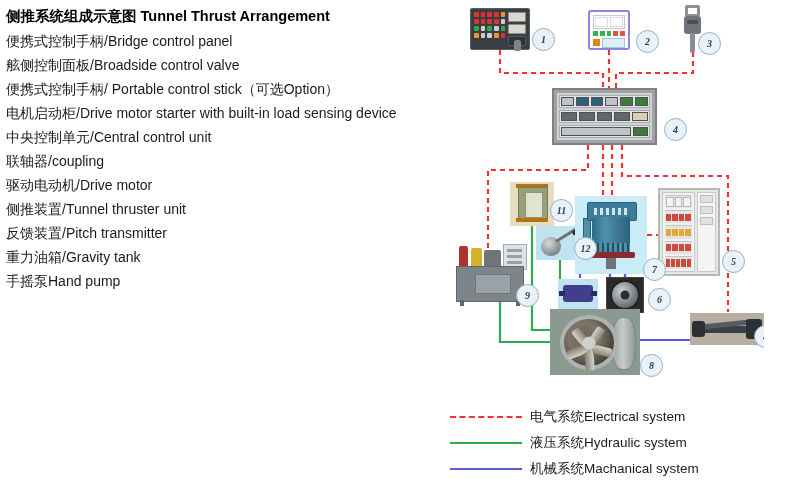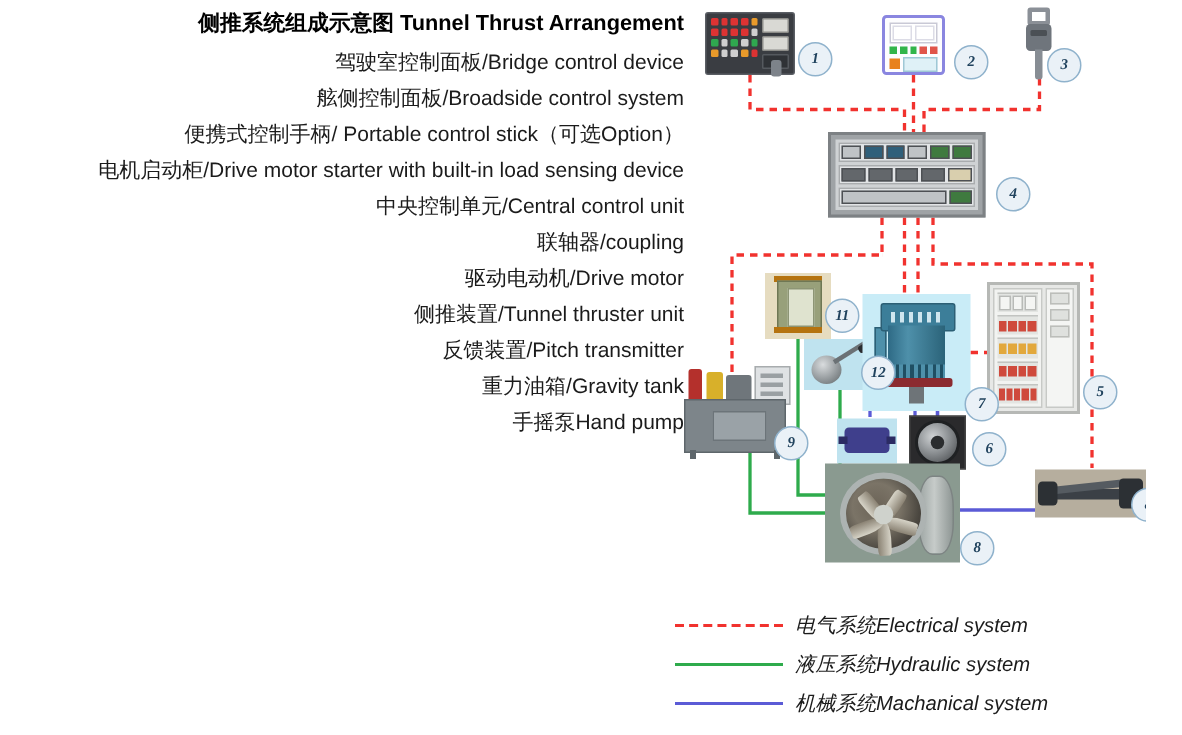--- a/index.html
+++ b/index.html
@@ -5,21 +5,21 @@
 <style>
   html,body{margin:0;padding:0;}
   body{
     width:788px;height:490px;
     background:#ffffff;
     font-family:"Liberation Sans","DejaVu Sans",sans-serif;
     color:#1a1a1a;
     overflow:hidden;
     position:relative;
   }
-  #page{position:relative;width:764px;height:490px;overflow:hidden;background:#fff;text-align:right;}
+  #page{position:relative;width:764px;height:490px;overflow:hidden;background:#fff;}
 
   
   #legend-list{position:absolute;left:6px;top:6px;width:450px;}
   #diagram-title{
     font-size:14.5px;font-weight:bold;line-height:20px;
     letter-spacing:0px;color:#000;white-space:nowrap;
     margin-bottom:3px;
   }
   .part-line{
     font-size:14px;line-height:24px;color:#1b1b1b;white-space:nowrap;
@@ -151,37 +151,37 @@
   #n11 .cap2{position:absolute;left:6px;top:36px;width:32px;height:4px;background:#b5730f;}
 
   
   #n12{left:96px;top:226px;width:48px;height:34px;background:#bfe3ef;overflow:hidden;}
   #n12 .bdy{position:absolute;left:5px;top:11px;width:20px;height:19px;border-radius:50%;
     background:radial-gradient(circle at 38% 32%,#d9dcde,#8e9497 60%,#5d6366);}
   #n12 .lev{position:absolute;left:20px;top:14px;width:24px;height:3px;background:#6b7175;transform:rotate(-32deg);transform-origin:0 50%;}
   #n12 .grip{position:absolute;left:36px;top:3px;width:9px;height:5px;background:#2a2d30;border-radius:2px;transform:rotate(-32deg);}
 
   
-  #key{position:absolute;left:450px;top:404px;width:338px;font-style:italic;}
+  #key{position:absolute;left:450px;top:404px;width:338px;}
   .key-row{display:flex;align-items:center;height:26px;}
   .key-line{width:72px;height:0;margin-right:8px;flex:none;}
   .key-line.dash{border-top:2px dashed #f1322e;}
   .key-line.solid-green{border-top:2px solid #2eab4c;}
   .key-line.solid-blue{border-top:2px solid #5b5bd6;}
   .key-label{font-size:13.5px;color:#1b1b1b;white-space:nowrap;}
 </style>
 </head>
 <body>
 
 <div id="page">
 
   <div id="legend-list">
     <div id="diagram-title">侧推系统组成示意图 Tunnel Thrust Arrangement</div>
-    <div class="part-line">驾驶室控制面板/Bridge control device</div>
-    <div class="part-line">舷侧控制面板/Broadside control system</div>
+    <div class="part-line">便携式控制手柄/Bridge control panel</div>
+    <div class="part-line">舷侧控制面板/Broadside control valve</div>
     <div class="part-line">便携式控制手柄/ Portable control stick（可选Option）</div>
     <div class="part-line">电机启动柜/Drive motor starter with built-in load sensing device</div>
     <div class="part-line">中央控制单元/Central control unit</div>
     <div class="part-line">联轴器/coupling</div>
     <div class="part-line">驱动电动机/Drive motor</div>
     <div class="part-line">侧推装置/Tunnel thruster unit</div>
     <div class="part-line">反馈装置/Pitch transmitter</div>
     <div class="part-line">重力油箱/Gravity tank</div>
     <div class="part-line">手摇泵Hand pump</div>
   </div>

